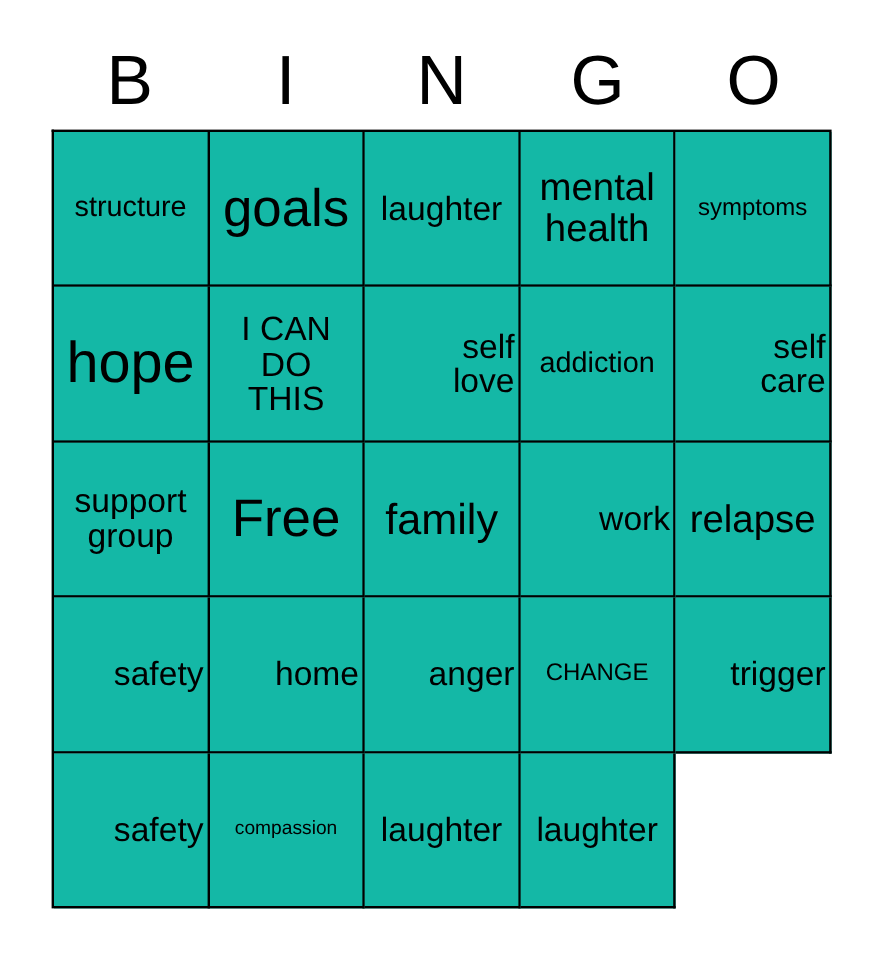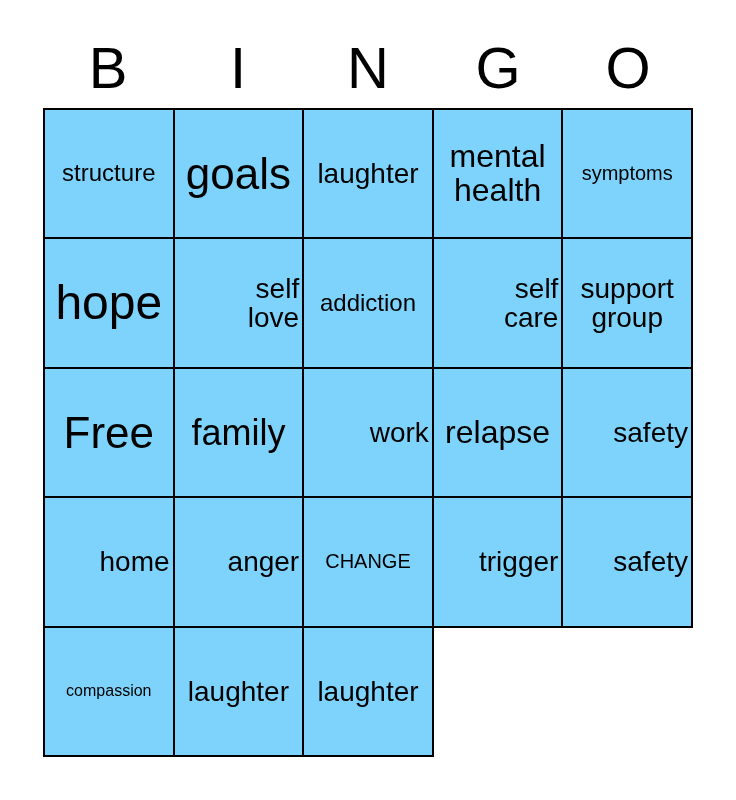--- a/index.html
+++ b/index.html
@@ -58,21 +58,21 @@
   .cell {
     border-right: 2px solid #000000;
     border-bottom: 2px solid #000000;
     box-sizing: border-box;
     display: flex;
     align-items: center;
     justify-content: center;
     text-align: center;
     padding: 2px 3px;
     overflow: hidden;
-    background: #7dd3fc;
+    background: #14b8a6;
   }
   .cell-text {
     display: block;
     width: 100%;
     line-height: 1.04;
     font-weight: normal;
     white-space: pre-line;
     word-break: break-word;
   }
   
@@ -111,20 +111,25 @@
       </div>
       <div class="cell">
         <span class="cell-text fs-xl">mental
 health</span>
       </div>
       <div class="cell">
         <span class="cell-text fs-sm">symptoms</span>
       </div>
       <div class="cell">
         <span class="cell-text fs-5xl">hope</span>
+      </div>
+      <div class="cell">
+        <span class="cell-text fs-lg">I CAN
+DO
+THIS</span>
       </div>
       <div class="cell">
         <span class="cell-text fs-3xl">self
 love</span>
       </div>
       <div class="cell">
         <span class="cell-text fs-md">addiction</span>
       </div>
       <div class="cell">
         <span class="cell-text fs-3xl">self

